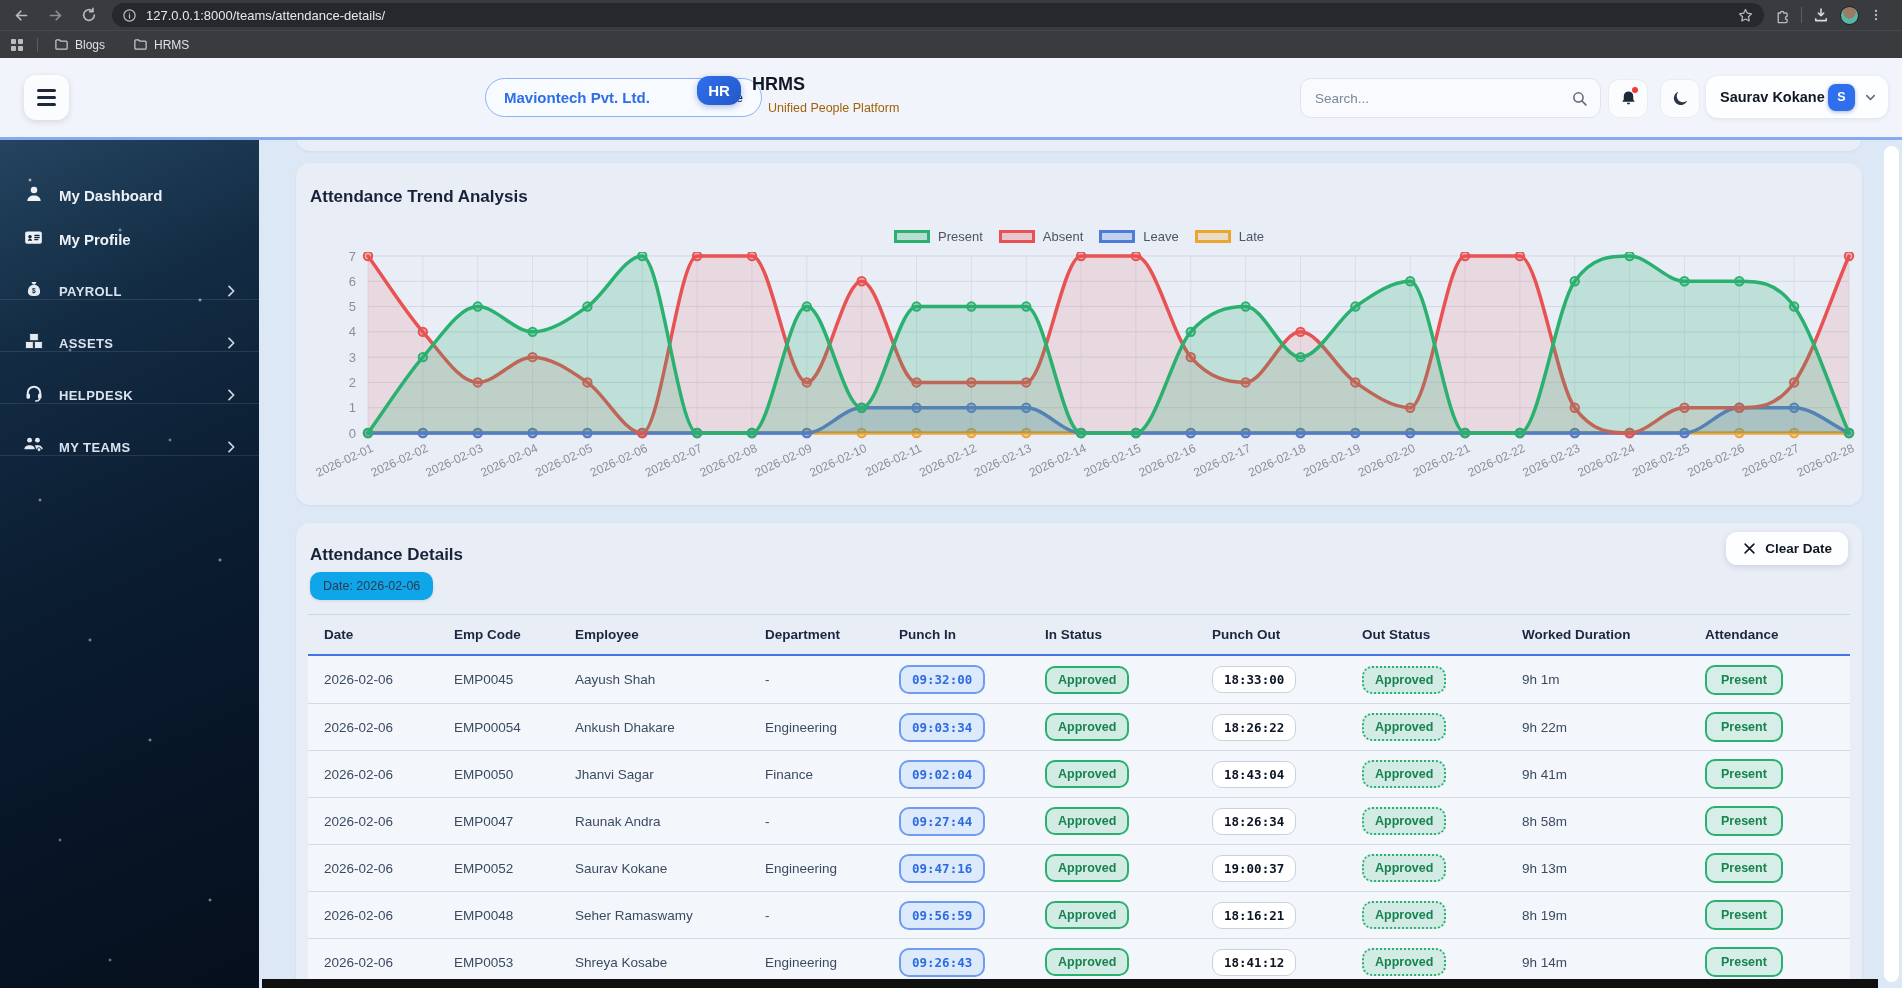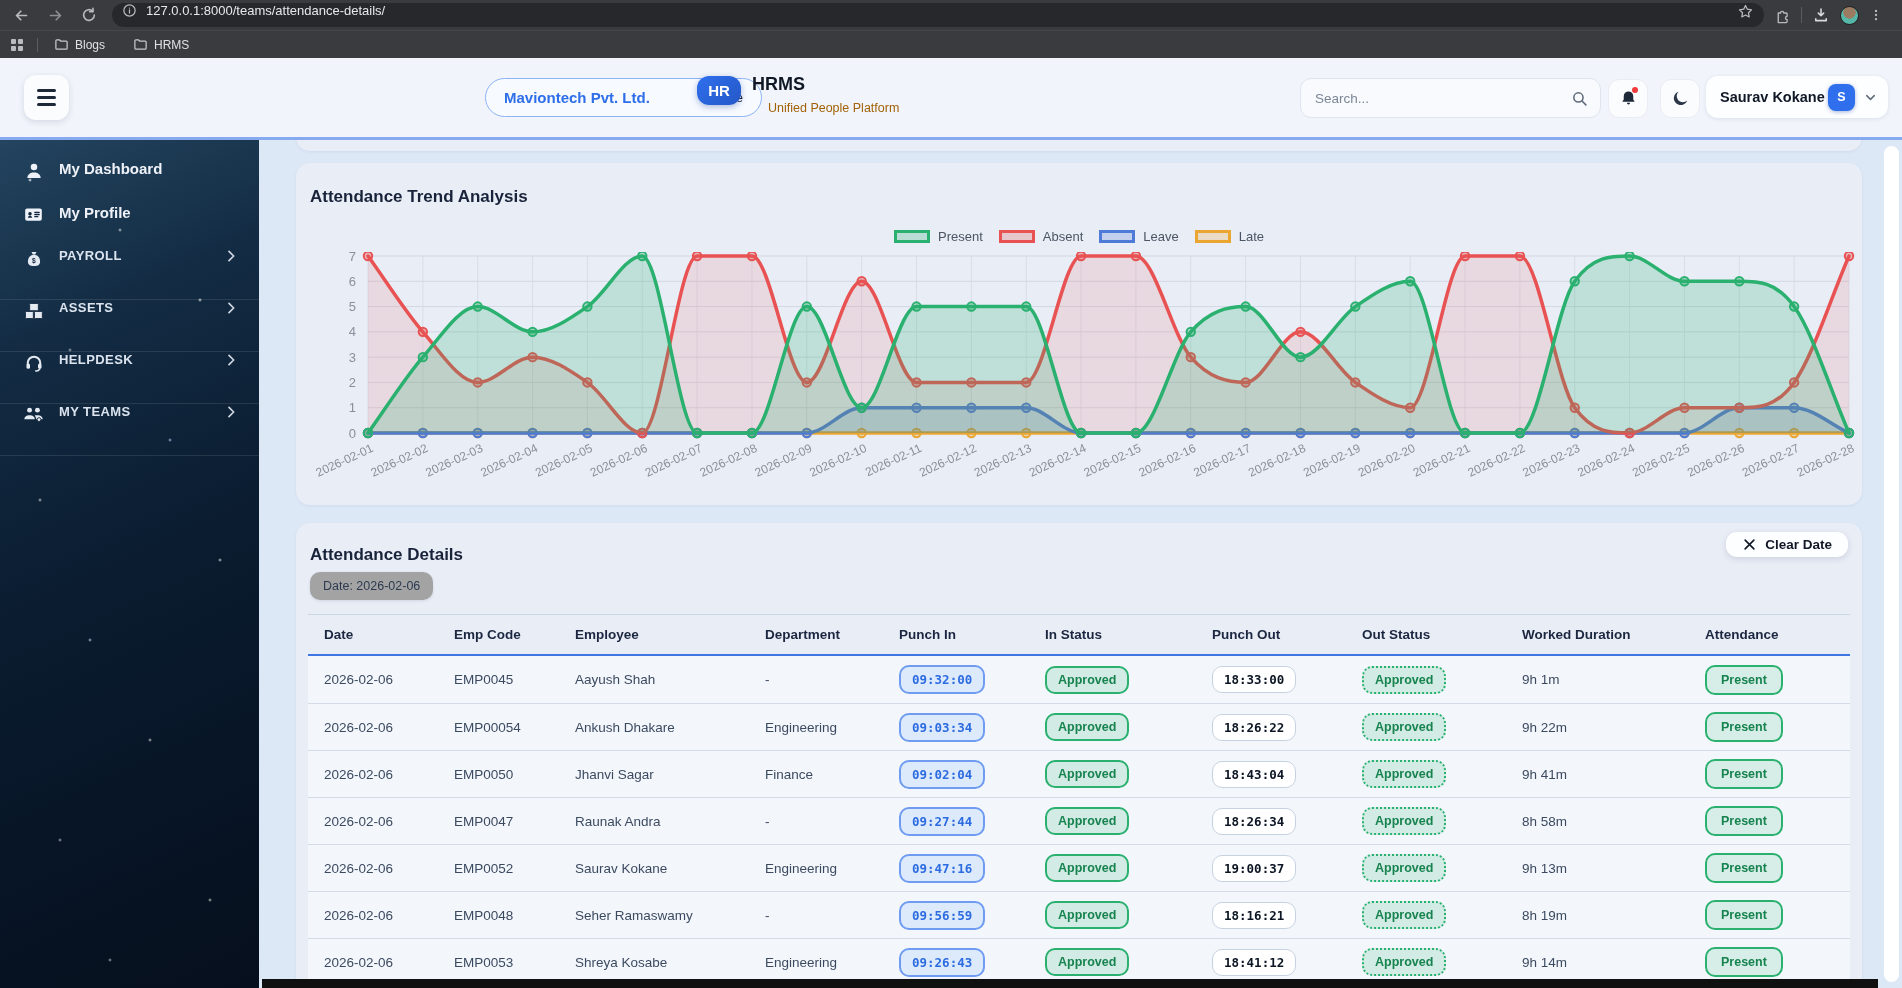--- a/index.html
+++ b/index.html
@@ -1,21 +1,21 @@
 <!DOCTYPE html>
 <html><head>
 <meta charset="utf-8">
 <style>
   * { margin:0; padding:0; box-sizing:border-box; }
   html,body { width:1902px; height:988px; overflow:hidden; font-family:"Liberation Sans", sans-serif; background:#dde8f6; }
 
   
   .chrome { position:absolute; left:0; top:0; width:1902px; height:30px; background:#3a3b3f; display:flex; align-items:center; }
   .chrome .navbtn { width:26px; height:26px; display:flex; align-items:center; justify-content:center; color:#b7bbc0; margin-left:8px; border-radius:50%; }
-  .omnibox { height:24px; flex:0 0 auto; width:1652px; margin-left:10px; background:#27282c; border-radius:13px; display:flex; align-items:flex-start; padding:0 10px; }
+  .omnibox { height:24px; flex:0 0 auto; width:1652px; margin-left:10px; background:#27282c; border-radius:13px; display:flex; align-items:center; padding:0 10px; }
   .omnibox .url { color:#e6e8eb; font-size:13px; margin-left:9px; flex:1; }
   .chrome-right { display:flex; align-items:center; gap:10px; margin-left:10px; }
   .cdivider { width:1px; height:16px; background:#5a5c60; }
   .avatar-photo { width:19px; height:19px; border-radius:50%; background:radial-gradient(circle at 50% 32%, #9c7b63 0 42%, #56b7a8 44% 100%); border:1px solid #222; }
 
   
   .bookmarks { position:absolute; left:0; top:30px; width:1902px; height:28px; background:#3a3b3f; display:flex; align-items:center; border-top:1px solid #46474b; }
   .appgrid { display:grid; grid-template-columns:5px 5px; grid-template-rows:5px 5px; gap:2px; margin-left:11px; }
   .appgrid i { background:#b9bdc2; border-radius:1px; }
   .bm-divider { width:1px; height:14px; background:#5a5c60; margin:0 12px 0 14px; }
@@ -52,21 +52,21 @@
       radial-gradient(1.5px 1.5px at 170px 300px, rgba(180,210,255,.8), transparent 2px),
       radial-gradient(1px 1px at 40px 360px, rgba(255,255,255,.7), transparent 2px),
       radial-gradient(1.5px 1.5px at 220px 420px, rgba(255,255,255,.75), transparent 2px),
       radial-gradient(1px 1px at 90px 500px, rgba(200,220,255,.8), transparent 2px),
       radial-gradient(1.5px 1.5px at 150px 600px, rgba(255,255,255,.7), transparent 2px),
       radial-gradient(1px 1px at 60px 700px, rgba(255,255,255,.6), transparent 2px),
       radial-gradient(1.5px 1.5px at 210px 760px, rgba(255,255,255,.7), transparent 2px),
       radial-gradient(1px 1px at 110px 820px, rgba(255,255,255,.6), transparent 2px),
       linear-gradient(155deg, #24445f 0%, #132c44 22%, #0b1d31 48%, #071526 75%, #060f1d 100%);
     padding-top:20px; }
-  .side-item { display:flex; align-items:flex-start; color:#eef2f8; cursor:pointer; padding:0 20px 0 23px; }
+  .side-item { display:flex; align-items:flex-end; color:#eef2f8; cursor:pointer; padding:0 20px 0 23px; }
   .side-item.primary { height:44px; font-size:15px; font-weight:bold; }
   .side-item.section { height:52px; font-size:13px; font-weight:bold; letter-spacing:.4px; color:#dbe3ee; border-bottom:1px solid rgba(255,255,255,.10); }
   .side-item.section.first { border-top:1px solid rgba(255,255,255,.10); margin-top:6px; }
   .side-icon { width:21px; height:21px; margin-right:15px; flex:0 0 auto; display:flex; align-items:center; justify-content:center; }
   .side-label { flex:1; white-space:nowrap; }
   .side-chev { width:16px; height:16px; color:#cdd5e0; }
 
   
   .main { position:absolute; left:259px; top:140px; width:1643px; height:848px; background:#dde8f6; overflow:hidden; }
   .card { background:#e9edf6; border-radius:14px; box-shadow:0 1px 3px rgba(40,60,110,.07); }
@@ -74,22 +74,22 @@
   .chart-card { position:absolute; left:37px; top:23px; width:1566px; height:342px; }
   .chart-title { position:absolute; left:14px; top:24px; font-size:17px; font-weight:bold; color:#18233a; }
   .legend { position:absolute; left:0; top:66px; width:100%; display:flex; justify-content:center; gap:16px; align-items:center; }
   .legend-item { display:flex; align-items:center; gap:8px; cursor:pointer; }
   .legend-box { width:36px; height:13px; border-style:solid; border-width:3px; }
   .legend-label { font-size:13px; color:#4b5563; }
   .chart-svg { position:absolute; left:0; top:89px; }
 
   .details-card { position:absolute; left:37px; top:383px; width:1566px; height:465px; border-radius:14px 14px 0 0; overflow:hidden; }
   .details-title { position:absolute; left:14px; top:22px; font-size:17px; font-weight:bold; color:#18233a; }
-  .clear-btn { position:absolute; right:14px; top:9px; height:25px; background:#fdfeff; border:none; border-radius:11px; box-shadow:0 2px 6px rgba(30,50,90,.14); display:flex; align-items:center; gap:8px; padding:0 16px; font-size:13.5px; font-weight:bold; color:#101826; cursor:pointer; font-family:"Liberation Sans",sans-serif; }
-  .date-chip { position:absolute; left:14px; top:49px; height:28px; background:#a3a3a3; border-radius:10px; box-shadow:0 1px 3px rgba(30,50,90,.12); display:flex; align-items:center; padding:0 13px; font-size:12.5px; color:#2c3a50; }
+  .clear-btn { position:absolute; right:14px; top:9px; height:33px; background:#fdfeff; border:none; border-radius:11px; box-shadow:0 2px 6px rgba(30,50,90,.14); display:flex; align-items:center; gap:8px; padding:0 16px; font-size:13.5px; font-weight:bold; color:#101826; cursor:pointer; font-family:"Liberation Sans",sans-serif; }
+  .date-chip { position:absolute; left:14px; top:49px; height:28px; background:#0ea5e9; border-radius:10px; box-shadow:0 1px 3px rgba(30,50,90,.12); display:flex; align-items:center; padding:0 13px; font-size:12.5px; color:#2c3a50; }
   .table { position:absolute; left:12px; top:91px; width:1542px; }
   .thead { display:grid; grid-template-columns:130px 121px 190px 134px 146px 167px 150px 160px 183px 161px; height:42px; align-items:center; border-top:1px solid #ccd5e2; border-bottom:2px solid #3f76e4; }
   .thead > div { font-size:13.5px; font-weight:bold; color:#1b2740; padding-left:16px; white-space:nowrap; }
   .trow { display:grid; grid-template-columns:130px 121px 190px 134px 146px 167px 150px 160px 183px 161px; height:47px; align-items:center; background:#f3f7fc; border-top:1px solid #d3dbe6; }
   .trow:first-child { border-top:none; }
   .trow > div { font-size:13.5px; color:#3c4a60; padding-left:16px; white-space:nowrap; }
   .pill { display:inline-block; border-radius:10px; font-size:12.5px; font-weight:bold; padding:5px 11px; }
   .pill.punch-in { font-family:"DejaVu Sans Mono",monospace; color:#2d6ce0; background:#dceafc; border:2px solid #6f9cf0; }
   .pill.punch-out { font-family:"DejaVu Sans Mono",monospace; color:#0c1523; background:#ffffff; border:1.5px solid #c7d2e0; }
   .pill.approved-solid { color:#17834f; background:rgba(42,176,111,.16); border:2px solid #2ab06f; }

